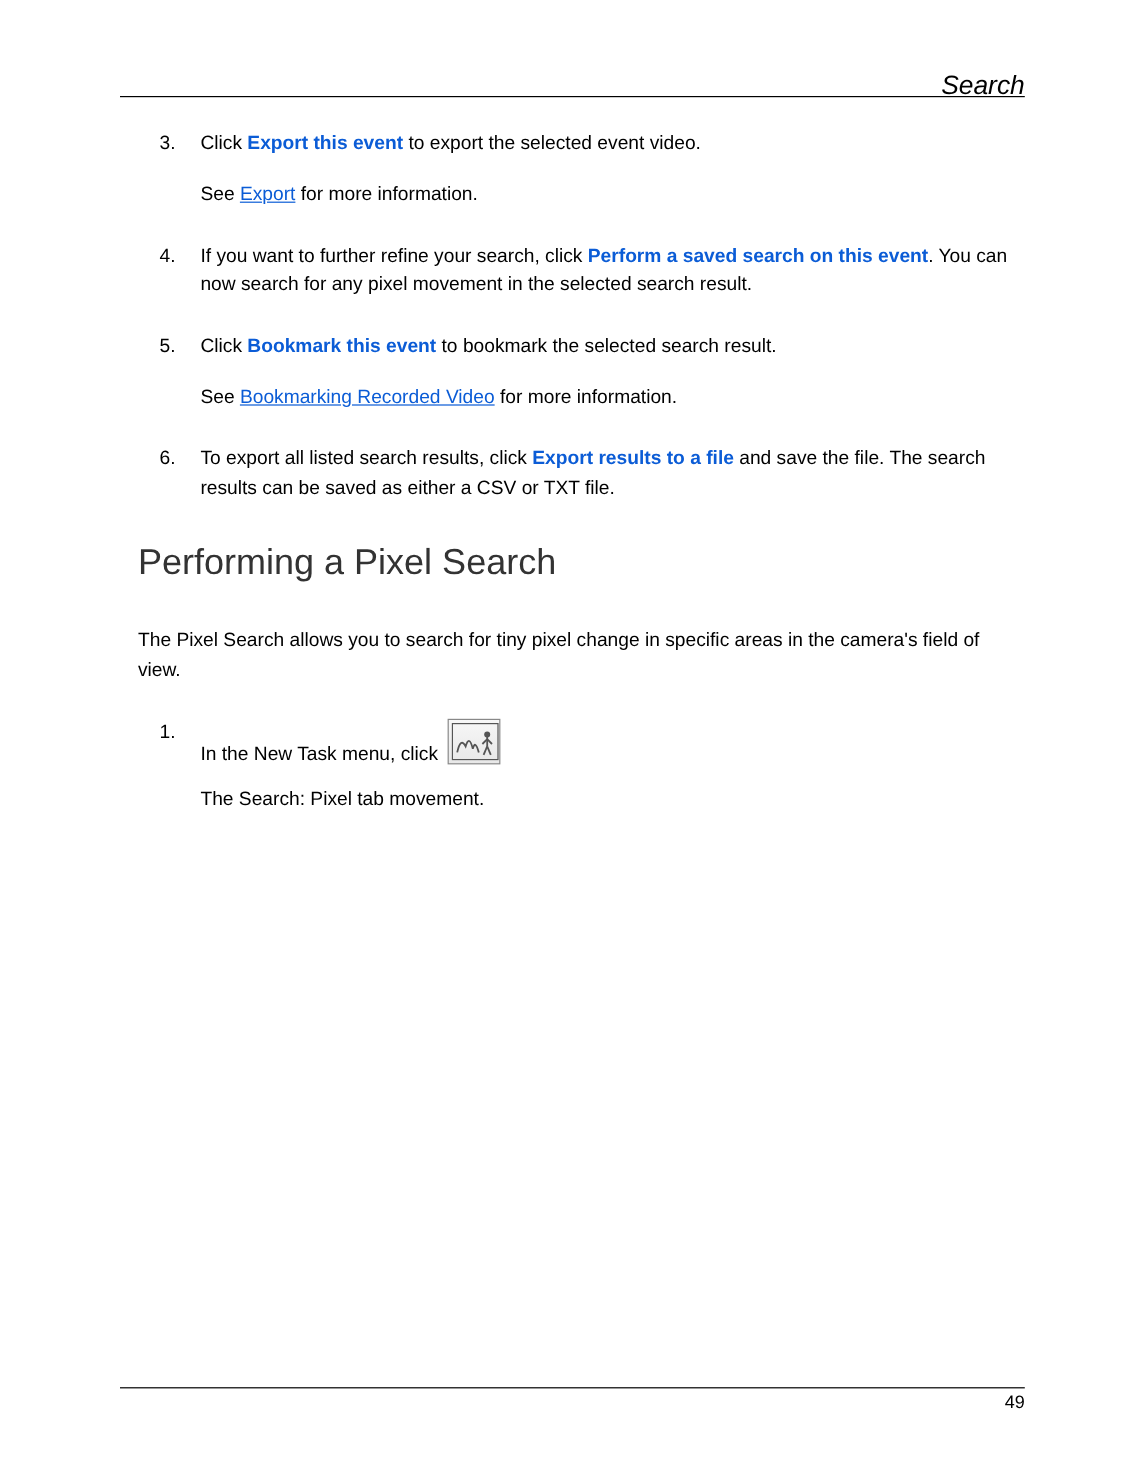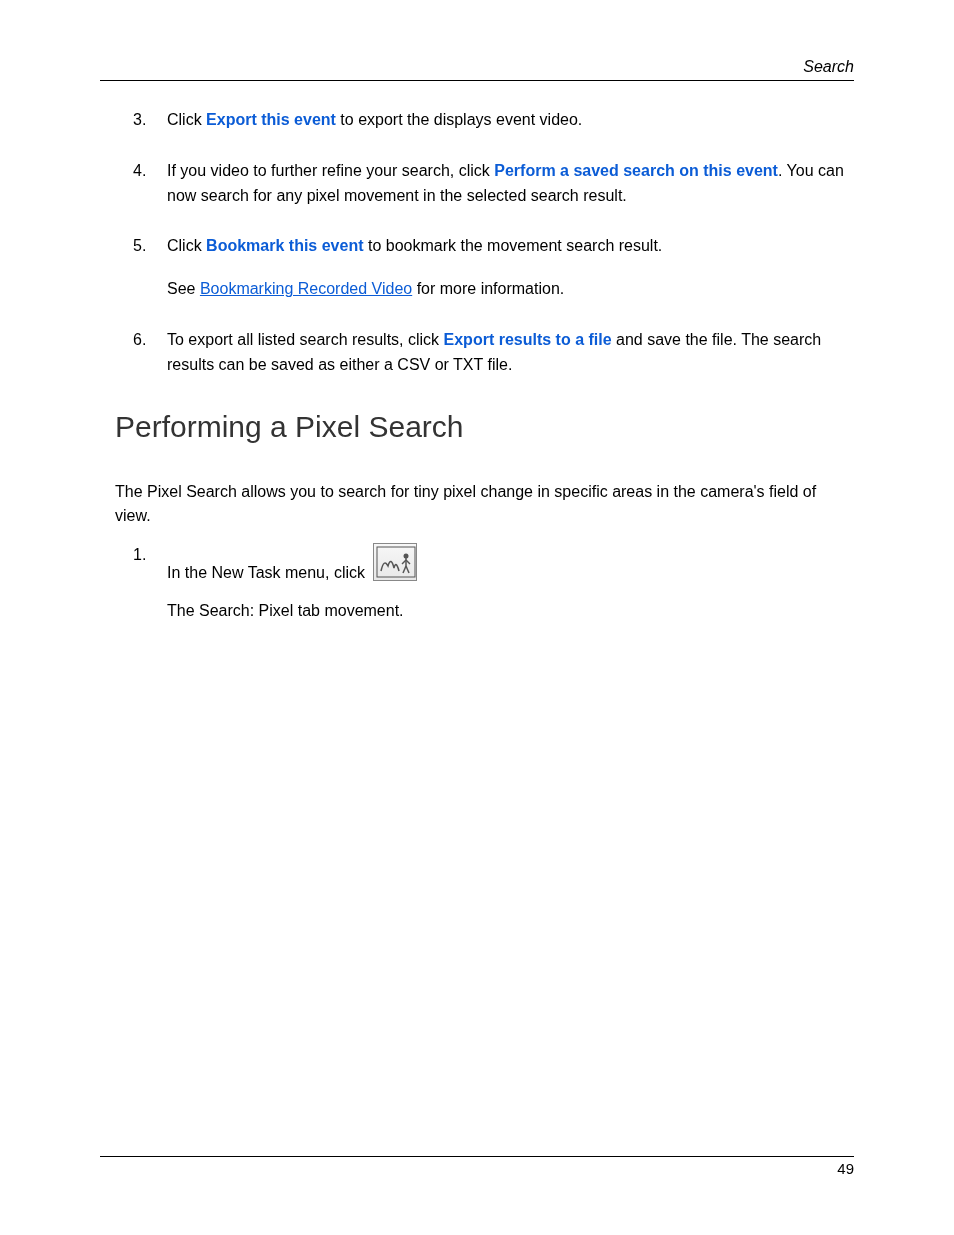--- a/index.html
+++ b/index.html
@@ -14,21 +14,21 @@
       background: #fff;
       width: 954px;
       height: 1235px;
       position: relative;
     }
     .header {
       position: absolute;
       top: 58px;
       right: 100px;
       font-style: italic;
-      font-size: 16px;
+      font-size: 22px;
     }
     .header-rule {
       position: absolute;
       top: 80px;
       left: 100px;
       right: 100px;
       border-top: 1px solid #000;
     }
     .content {
       position: absolute;
@@ -66,21 +66,21 @@
     }
     h1.section-heading {
       font-size: 30px;
       font-weight: normal;
       margin-top: 32px;
       margin-bottom: 36px;
       color: #333;
     }
     .intro {
       line-height: 1.55;
-      margin-bottom: 14px;
+      margin-bottom: 27px;
     }
     .icon-box {
       display: inline-block;
       width: 44px;
       height: 38px;
       border: 1px solid #888;
       background: linear-gradient(#f7f7f7, #e8e8e8);
       vertical-align: text-bottom;
       margin-left: 4px;
       position: relative;
@@ -114,35 +114,38 @@
 
 <div class="header">Search</div>
 <div class="header-rule"></div>
 
 <div class="content">
   <ol class="numbered">
 
     <li>
       <span class="num">3.</span>
       <span>
-        <span>Click </span><span class="bold-blue">Export this event</span><span> to export the displays event video.</span>
+        <span>Click </span><span class="bold-blue">Export this event</span><span> to export the selected event video.</span>
       </span>
+      <div class="para">
+        <span>See </span><a href="#" class="link">Export</a><span> for more information.</span>
+      </div>
     </li>
 
     <li>
       <span class="num">4.</span>
       <span>
-        <span>If you video to further refine your search, click </span><span class="bold-blue">Perform a saved search on this event</span><span>. You can now search for any pixel movement in the selected search result.</span>
+        <span>If you want to further refine your search, click </span><span class="bold-blue">Perform a saved search on this event</span><span>. You can now search for any pixel movement in the selected search result.</span>
       </span>
     </li>
 
     <li>
       <span class="num">5.</span>
       <span>
-        <span>Click </span><span class="bold-blue">Bookmark this event</span><span> to bookmark the movement search result.</span>
+        <span>Click </span><span class="bold-blue">Bookmark this event</span><span> to bookmark the selected search result.</span>
       </span>
       <div class="para">
         <span>See </span><a href="#" class="link">Bookmarking Recorded Video</a><span> for more information.</span>
       </div>
     </li>
 
     <li>
       <span class="num">6.</span>
       <span>
         <span>To export all listed search results, click </span><span class="bold-blue">Export results to a file</span><span> and save the file. The search results can be saved as either a CSV or TXT file.</span>

